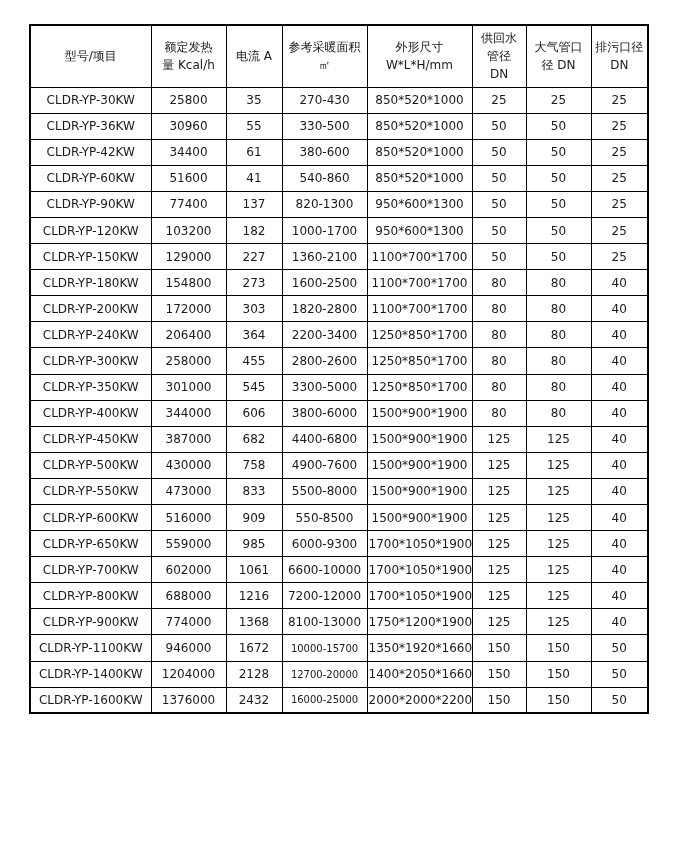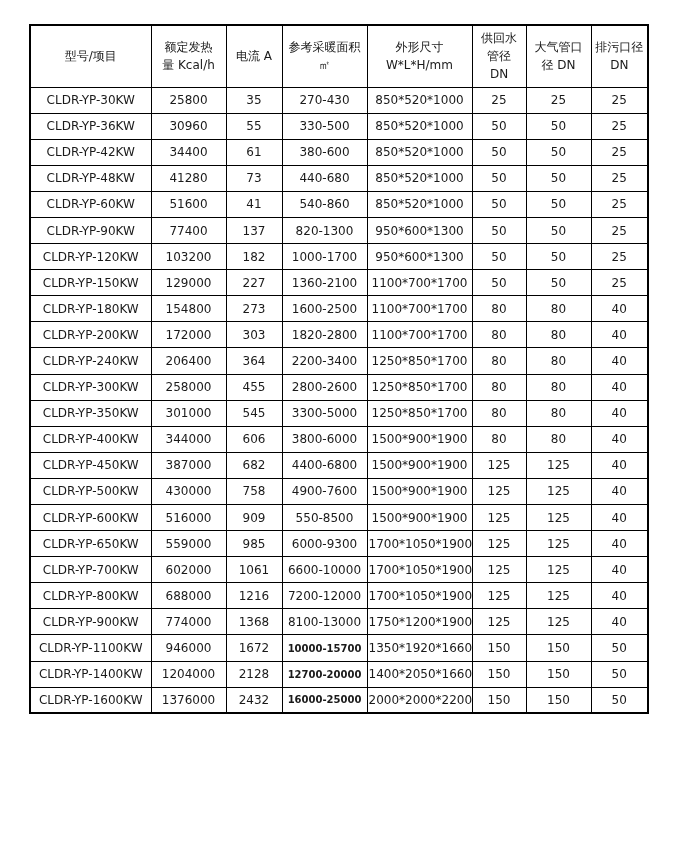--- a/index.html
+++ b/index.html
@@ -40,21 +40,20 @@
   }
   .spec-table thead th {
     height: 62px;
     font-size: 12px;
   }
   .spec-table tbody td {
     height: 26.1px;
   }
   .spec-table td.small-text {
     font-size: 10px;
-    font-weight: bold;
   }
 </style>
 </head>
 <body>
 
 <div class="page">
   <table class="spec-table">
     <colgroup>
       <col style="width:121px">
       <col style="width:75px">
@@ -102,30 +101,20 @@
           <td>CLDR-YP-42KW</td>
           <td>34400</td>
           <td>61</td>
           <td>380-600</td>
           <td>850*520*1000</td>
           <td>50</td>
           <td>50</td>
           <td>25</td>
         </tr>
         <tr>
-          <td>CLDR-YP-48KW</td>
-          <td>41280</td>
-          <td>73</td>
-          <td>440-680</td>
-          <td>850*520*1000</td>
-          <td>50</td>
-          <td>50</td>
-          <td>25</td>
-        </tr>
-        <tr>
           <td>CLDR-YP-60KW</td>
           <td>51600</td>
           <td>41</td>
           <td>540-860</td>
           <td>850*520*1000</td>
           <td>50</td>
           <td>50</td>
           <td>25</td>
         </tr>
         <tr>
@@ -232,20 +221,30 @@
           <td>CLDR-YP-500KW</td>
           <td>430000</td>
           <td>758</td>
           <td>4900-7600</td>
           <td>1500*900*1900</td>
           <td>125</td>
           <td>125</td>
           <td>40</td>
         </tr>
         <tr>
+          <td>CLDR-YP-550KW</td>
+          <td>473000</td>
+          <td>833</td>
+          <td>5500-8000</td>
+          <td>1500*900*1900</td>
+          <td>125</td>
+          <td>125</td>
+          <td>40</td>
+        </tr>
+        <tr>
           <td>CLDR-YP-600KW</td>
           <td>516000</td>
           <td>909</td>
           <td>550-8500</td>
           <td>1500*900*1900</td>
           <td>125</td>
           <td>125</td>
           <td>40</td>
         </tr>
         <tr>

